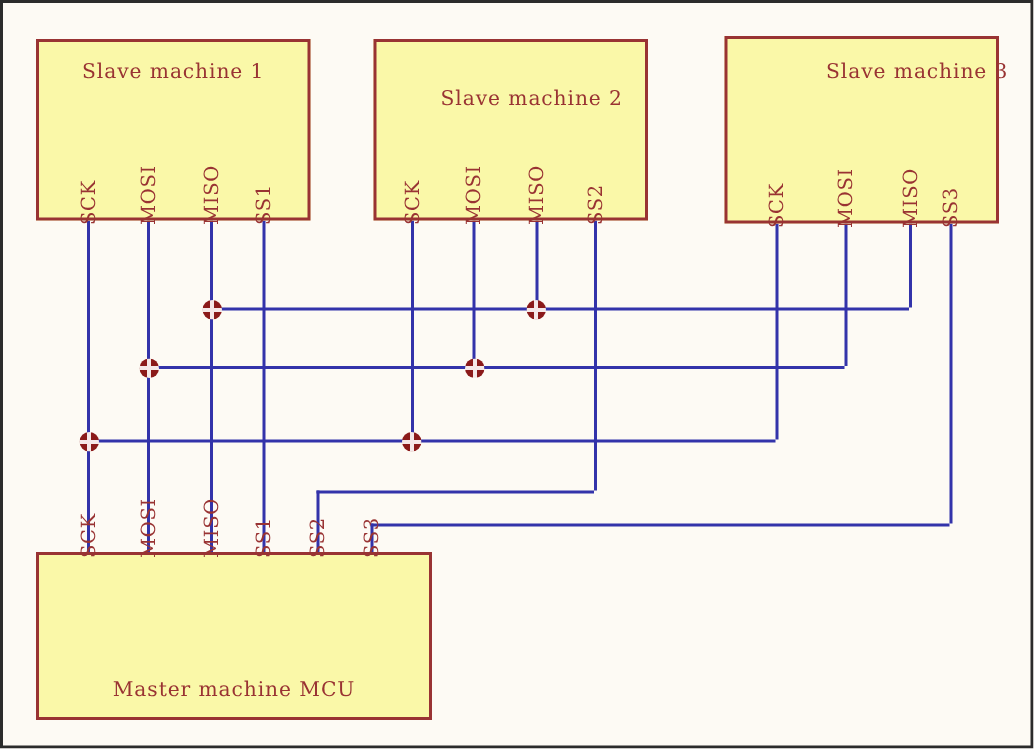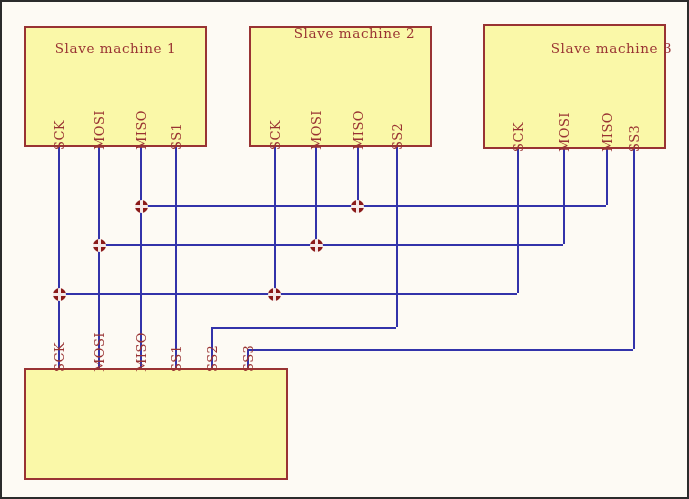--- a/index.html
+++ b/index.html
@@ -81,32 +81,33 @@
     <div class="wire h" style="background: rgb(51, 51, 170); left: 138px; top: 203px; width: 466px;"></div>
     <div class="wire h" style="background: rgb(51, 51, 170); left: 96px; top: 242px; width: 465px;"></div>
     <div class="wire h" style="background: rgb(51, 51, 170); left: 56px; top: 291px; width: 459px;"></div>
     <div class="chip" style="left: 22px; top: 24px; width: 183px; height: 121px; background: rgb(250, 248, 168); border-color: rgb(153, 51, 51);"></div>
     <div class="chip-title" style="left: 22px; width: 183px; top: 38px; color: rgb(153, 51, 51);">Slave machine 1</div>
     <div class="pinlabel" style="left: 50px; top: 148px; color: rgb(153, 51, 51);">SCK</div>
     <div class="pinlabel" style="left: 90px; top: 148px; color: rgb(153, 51, 51);">MOSI</div>
     <div class="pinlabel" style="left: 132px; top: 148px; color: rgb(153, 51, 51);">MISO</div>
     <div class="pinlabel" style="left: 167px; top: 148px; color: rgb(153, 51, 51);">SS1</div>
     <div class="chip" style="left: 247px; top: 24px; width: 183px; height: 121px; background: rgb(250, 248, 168); border-color: rgb(153, 51, 51);"></div>
-    <div class="chip-title" style="left: 247px; width: 211px; top: 23px; color: rgb(153, 51, 51); text-align: center;">Slave machine 2</div>
+    <div class="chip-title" style="left: 247px; width: 211px; top: 56px; color: rgb(153, 51, 51); text-align: center;">Slave machine 2</div>
     <div class="pinlabel" style="left: 266px; top: 148px; color: rgb(153, 51, 51);">SCK</div>
     <div class="pinlabel" style="left: 307px; top: 148px; color: rgb(153, 51, 51);">MOSI</div>
     <div class="pinlabel" style="left: 349px; top: 148px; color: rgb(153, 51, 51);">MISO</div>
     <div class="pinlabel" style="left: 388px; top: 148px; color: rgb(153, 51, 51);">SS2</div>
     <div class="chip" style="left: 481px; top: 22px; width: 183px; height: 125px; background: rgb(250, 248, 168); border-color: rgb(153, 51, 51);"></div>
     <div class="chip-title" style="left: 481px; width: 183px; top: 38px; color: rgb(153, 51, 51); margin-left: 37px;">Slave machine 3</div>
     <div class="pinlabel" style="left: 509px; top: 150px; color: rgb(153, 51, 51);">SCK</div>
     <div class="pinlabel" style="left: 555px; top: 150px; color: rgb(153, 51, 51);">MOSI</div>
     <div class="pinlabel" style="left: 598px; top: 150px; color: rgb(153, 51, 51);">MISO</div>
     <div class="pinlabel" style="left: 625px; top: 150px; color: rgb(153, 51, 51);">SS3</div>
     <div class="chip" style="left: 22px; top: 366px; width: 264px; height: 112px; background: rgb(250, 248, 168); border-color: rgb(153, 51, 51);"></div>
+    <div class="chip-title" style="left: 22px; width: 264px; top: 450px; color: rgb(153, 51, 51);">Master machine MCU</div>
     <div class="pinlabel" style="left: 50px; top: 370px; color: rgb(153, 51, 51);">SCK</div>
     <div class="pinlabel" style="left: 90px; top: 370px; color: rgb(153, 51, 51);">MOSI</div>
     <div class="pinlabel" style="left: 132px; top: 370px; color: rgb(153, 51, 51);">MISO</div>
     <div class="pinlabel" style="left: 167px; top: 370px; color: rgb(153, 51, 51);">SS1</div>
     <div class="pinlabel" style="left: 203px; top: 370px; color: rgb(153, 51, 51);">SS2</div>
     <div class="pinlabel" style="left: 239px; top: 370px; color: rgb(153, 51, 51);">SS3</div>
     <div class="node" style="left: 139px; top: 204px; background-color: rgb(139, 26, 26);"></div>
     <div class="node" style="left: 355px; top: 204px; background-color: rgb(139, 26, 26);"></div>
     <div class="node" style="left: 97px; top: 243px; background-color: rgb(139, 26, 26);"></div>
     <div class="node" style="left: 314px; top: 243px; background-color: rgb(139, 26, 26);"></div>

